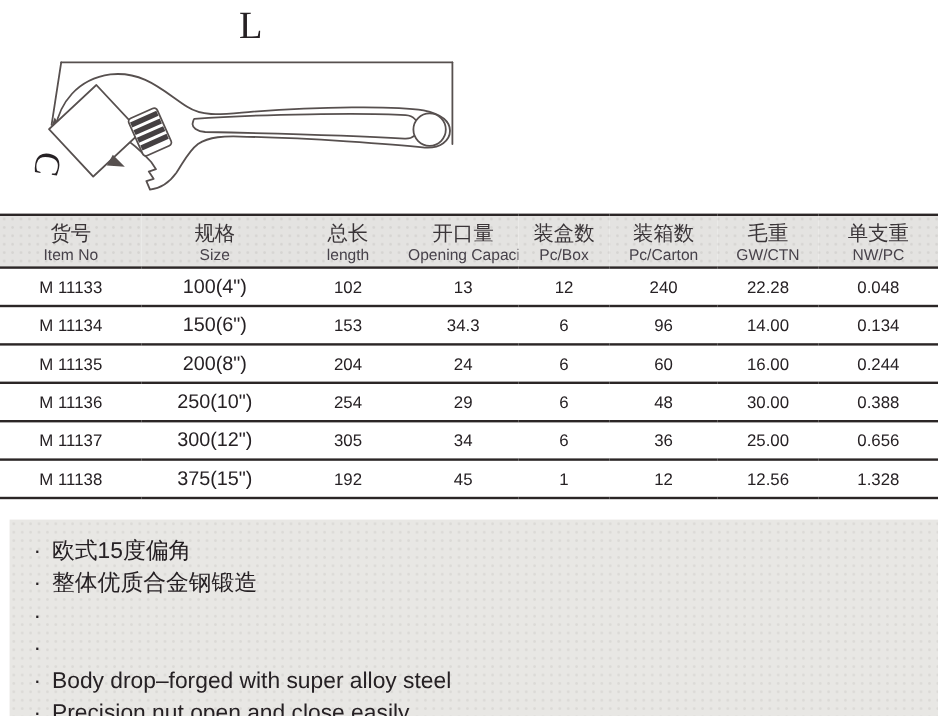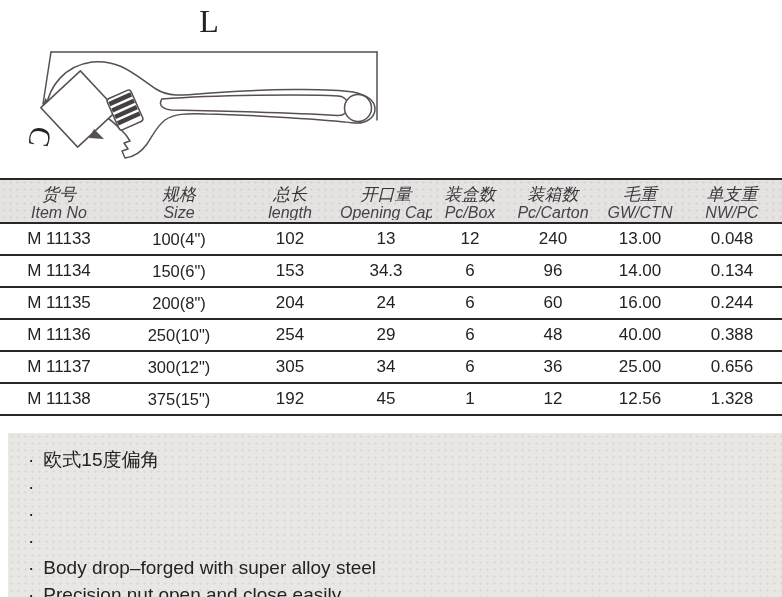--- a/index.html
+++ b/index.html
@@ -22,29 +22,29 @@
     width:782px;table-layout:fixed;border-collapse:collapse;
     border-top:2px solid #2b2626;
   }
   table.spec thead tr{
     background-color:#e4e3e1;
     background-image:radial-gradient(rgba(90,85,80,0.10) 1px, transparent 1.2px);
     background-size:7px 7px;
   }
   table.spec thead th{
     border-bottom:2px solid #2b2626;
-    font-weight:normal;height:42px;vertical-align:middle;padding:0;font-style:italic;
+    font-weight:normal;height:42px;vertical-align:middle;padding:0;
   }
   table.spec thead th .zh{display:block;font-size:17px;color:#3a3538;line-height:20px;margin-top:2px;}
-  table.spec thead th .en{display:block;font-size:16px;color:#47424a;line-height:15px;
+  table.spec thead th .en{display:block;font-size:13px;color:#47424a;line-height:15px;
     white-space:nowrap;overflow:hidden;}
   table.spec tbody td{
     border-bottom:2px solid #2b2626;
     height:30px;text-align:center;vertical-align:middle;
-    font-size:17px;color:#262124;padding:0;white-space:nowrap;
+    font-size:14px;color:#262124;padding:0;white-space:nowrap;
   }
   table.spec tbody td.size-cell{font-size:16.5px;}
   .vline{position:absolute;top:0;width:2px;background:#2b2626;}
   #vline-left{left:6px;}
   #vline-right{right:6px;}
 
   
   #features{
     position:absolute;left:8px;right:0;top:433px;bottom:0;
     background-color:#e8e7e4;
@@ -171,21 +171,21 @@
         </tr>
       </thead>
       <tbody id="spec-tbody">
           <tr>
             <td>M 11133</td>
             <td class="size-cell">100(4")</td>
             <td>102</td>
             <td>13</td>
             <td>12</td>
             <td>240</td>
-            <td>13.00</td>
+            <td>22.28</td>
             <td>0.048</td>
           </tr>
           <tr>
             <td>M 11134</td>
             <td class="size-cell">150(6")</td>
             <td>153</td>
             <td>34.3</td>
             <td>6</td>
             <td>96</td>
             <td>14.00</td>
@@ -201,21 +201,21 @@
             <td>16.00</td>
             <td>0.244</td>
           </tr>
           <tr>
             <td>M 11136</td>
             <td class="size-cell">250(10")</td>
             <td>254</td>
             <td>29</td>
             <td>6</td>
             <td>48</td>
-            <td>40.00</td>
+            <td>30.00</td>
             <td>0.388</td>
           </tr>
           <tr>
             <td>M 11137</td>
             <td class="size-cell">300(12")</td>
             <td>305</td>
             <td>34</td>
             <td>6</td>
             <td>36</td>
             <td>25.00</td>
@@ -238,20 +238,21 @@
   </div>
 
   <div id="features">
     <ul id="feature-list">
         <li>
           <span class="bullet">·</span>
           <span>欧式15度偏角</span>
         </li>
         <li>
           <span class="bullet">·</span>
+          <span>整体优质合金钢锻造</span>
         </li>
         <li>
           <span class="bullet">·</span>
         </li>
         <li>
           <span class="bullet">·</span>
         </li>
         <li>
           <span class="bullet">·</span>
           <span>Body drop–forged with super alloy steel</span>

